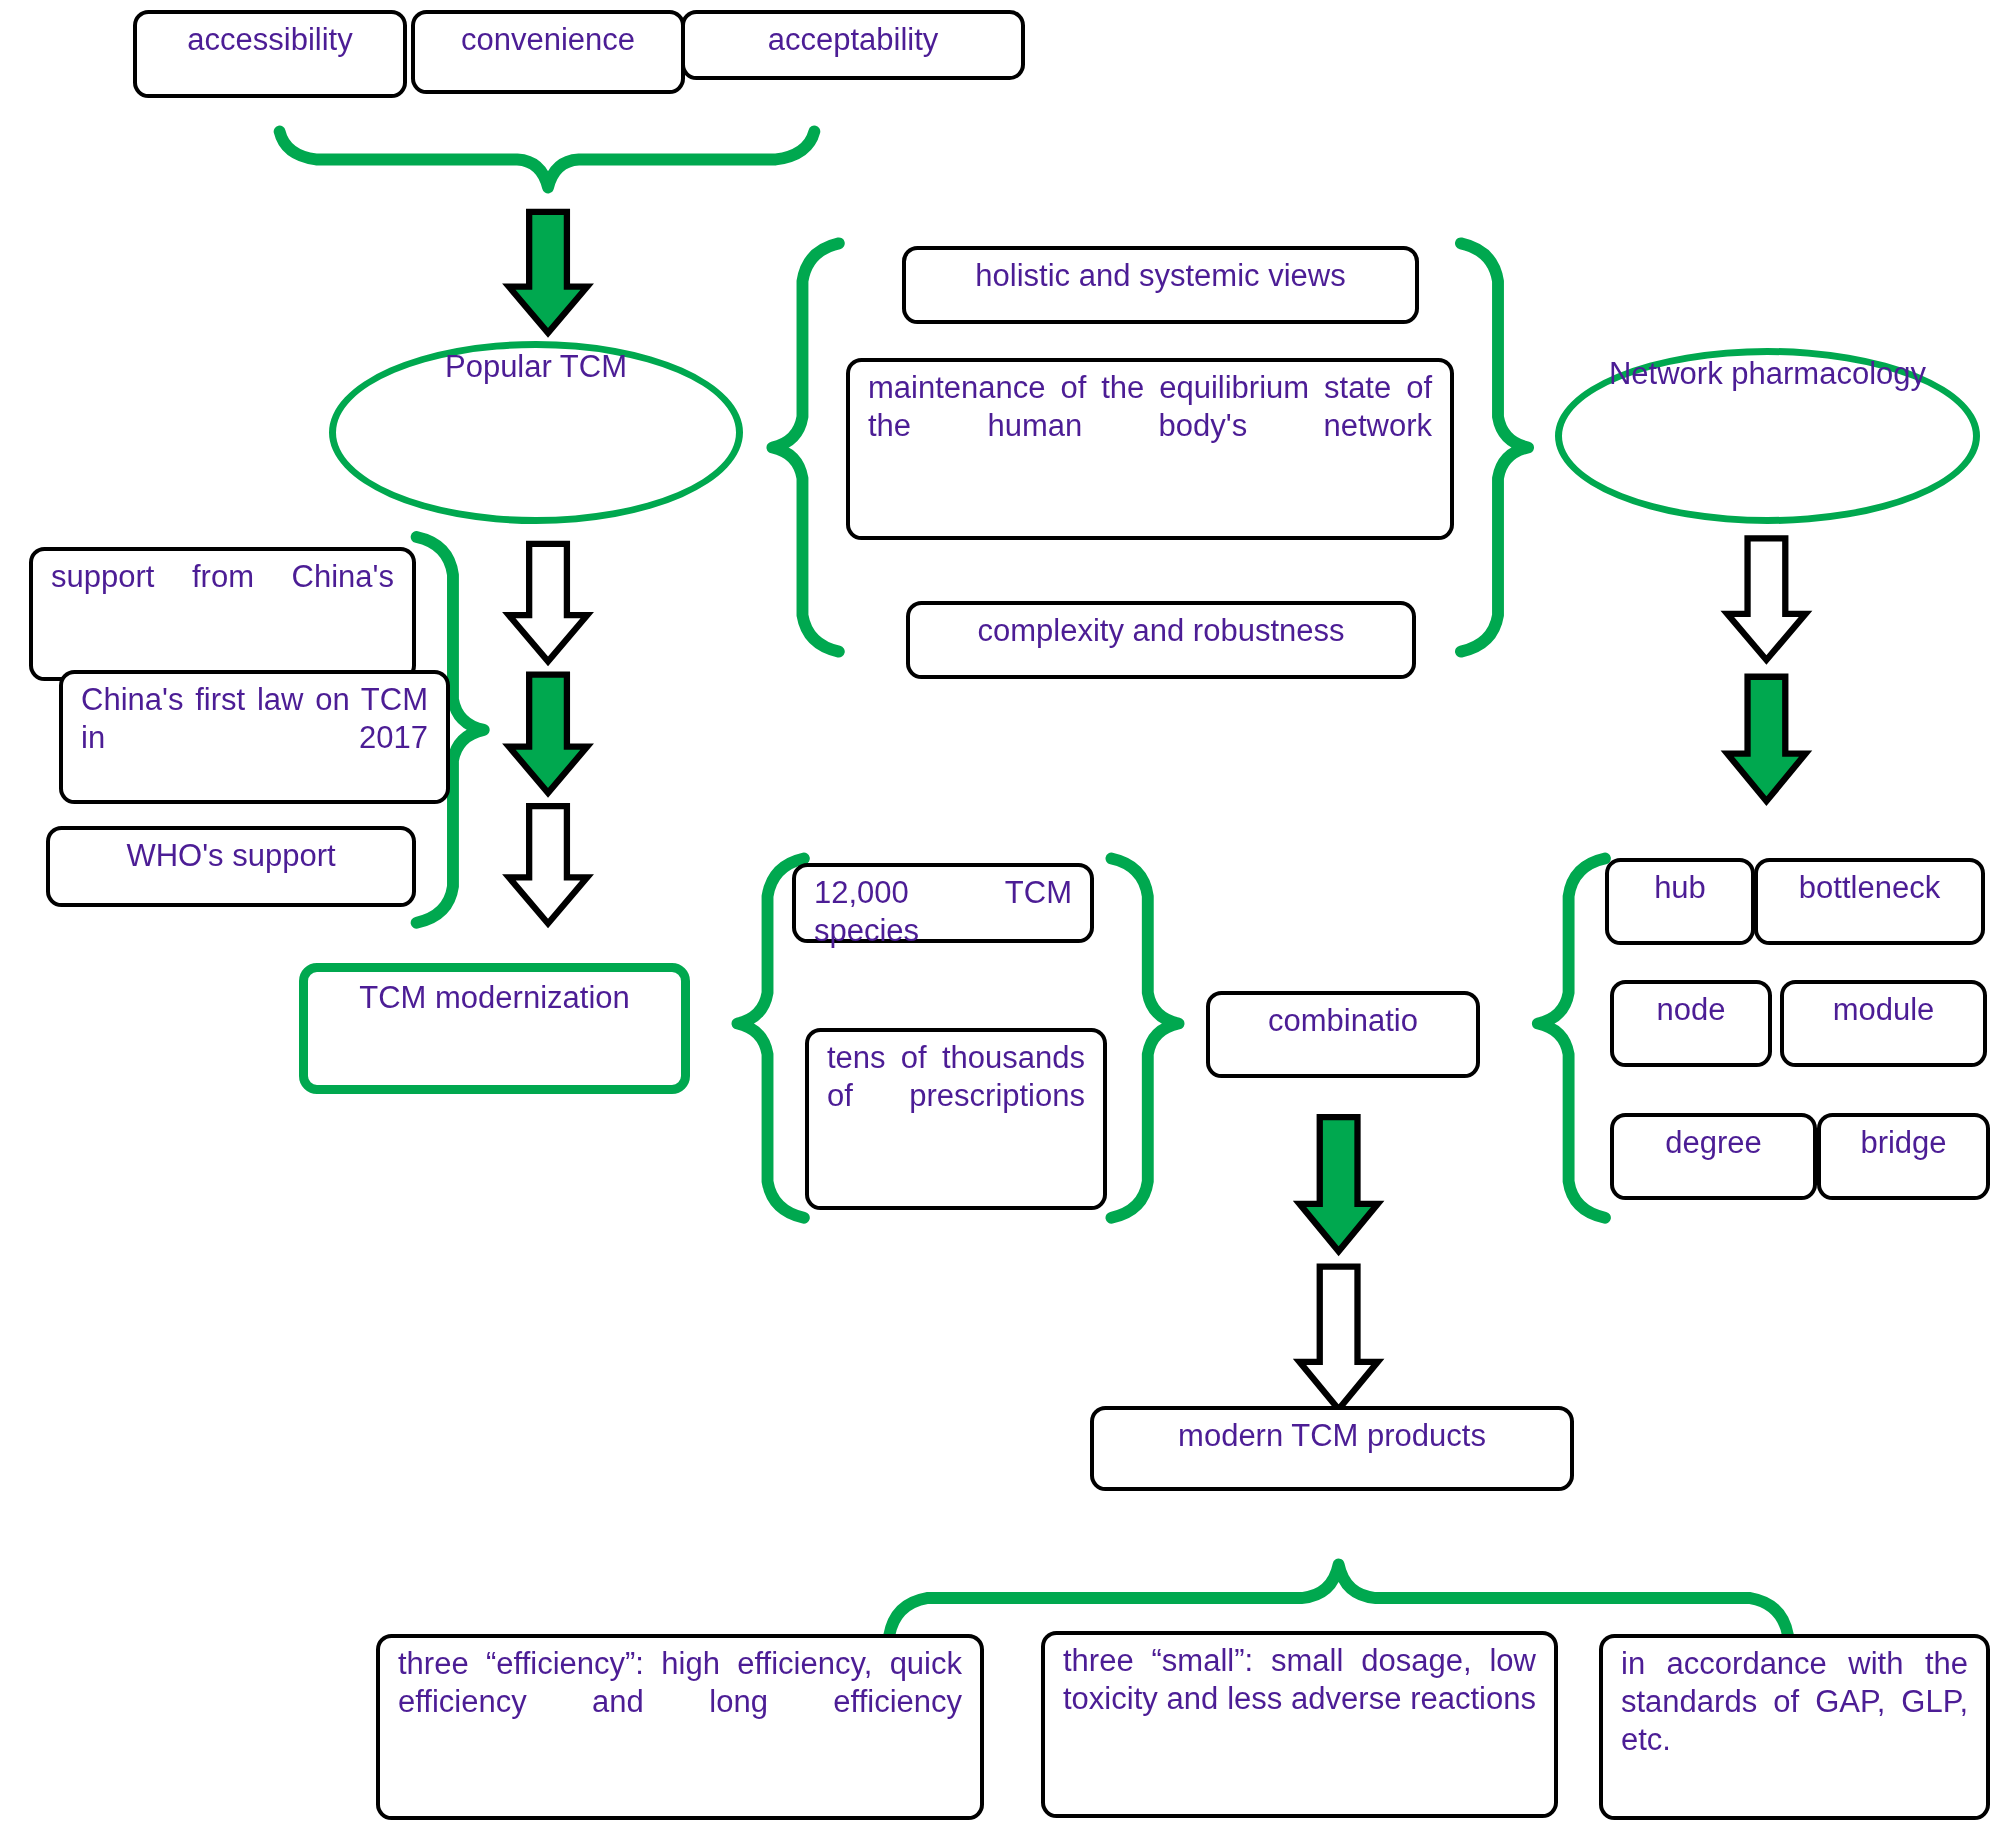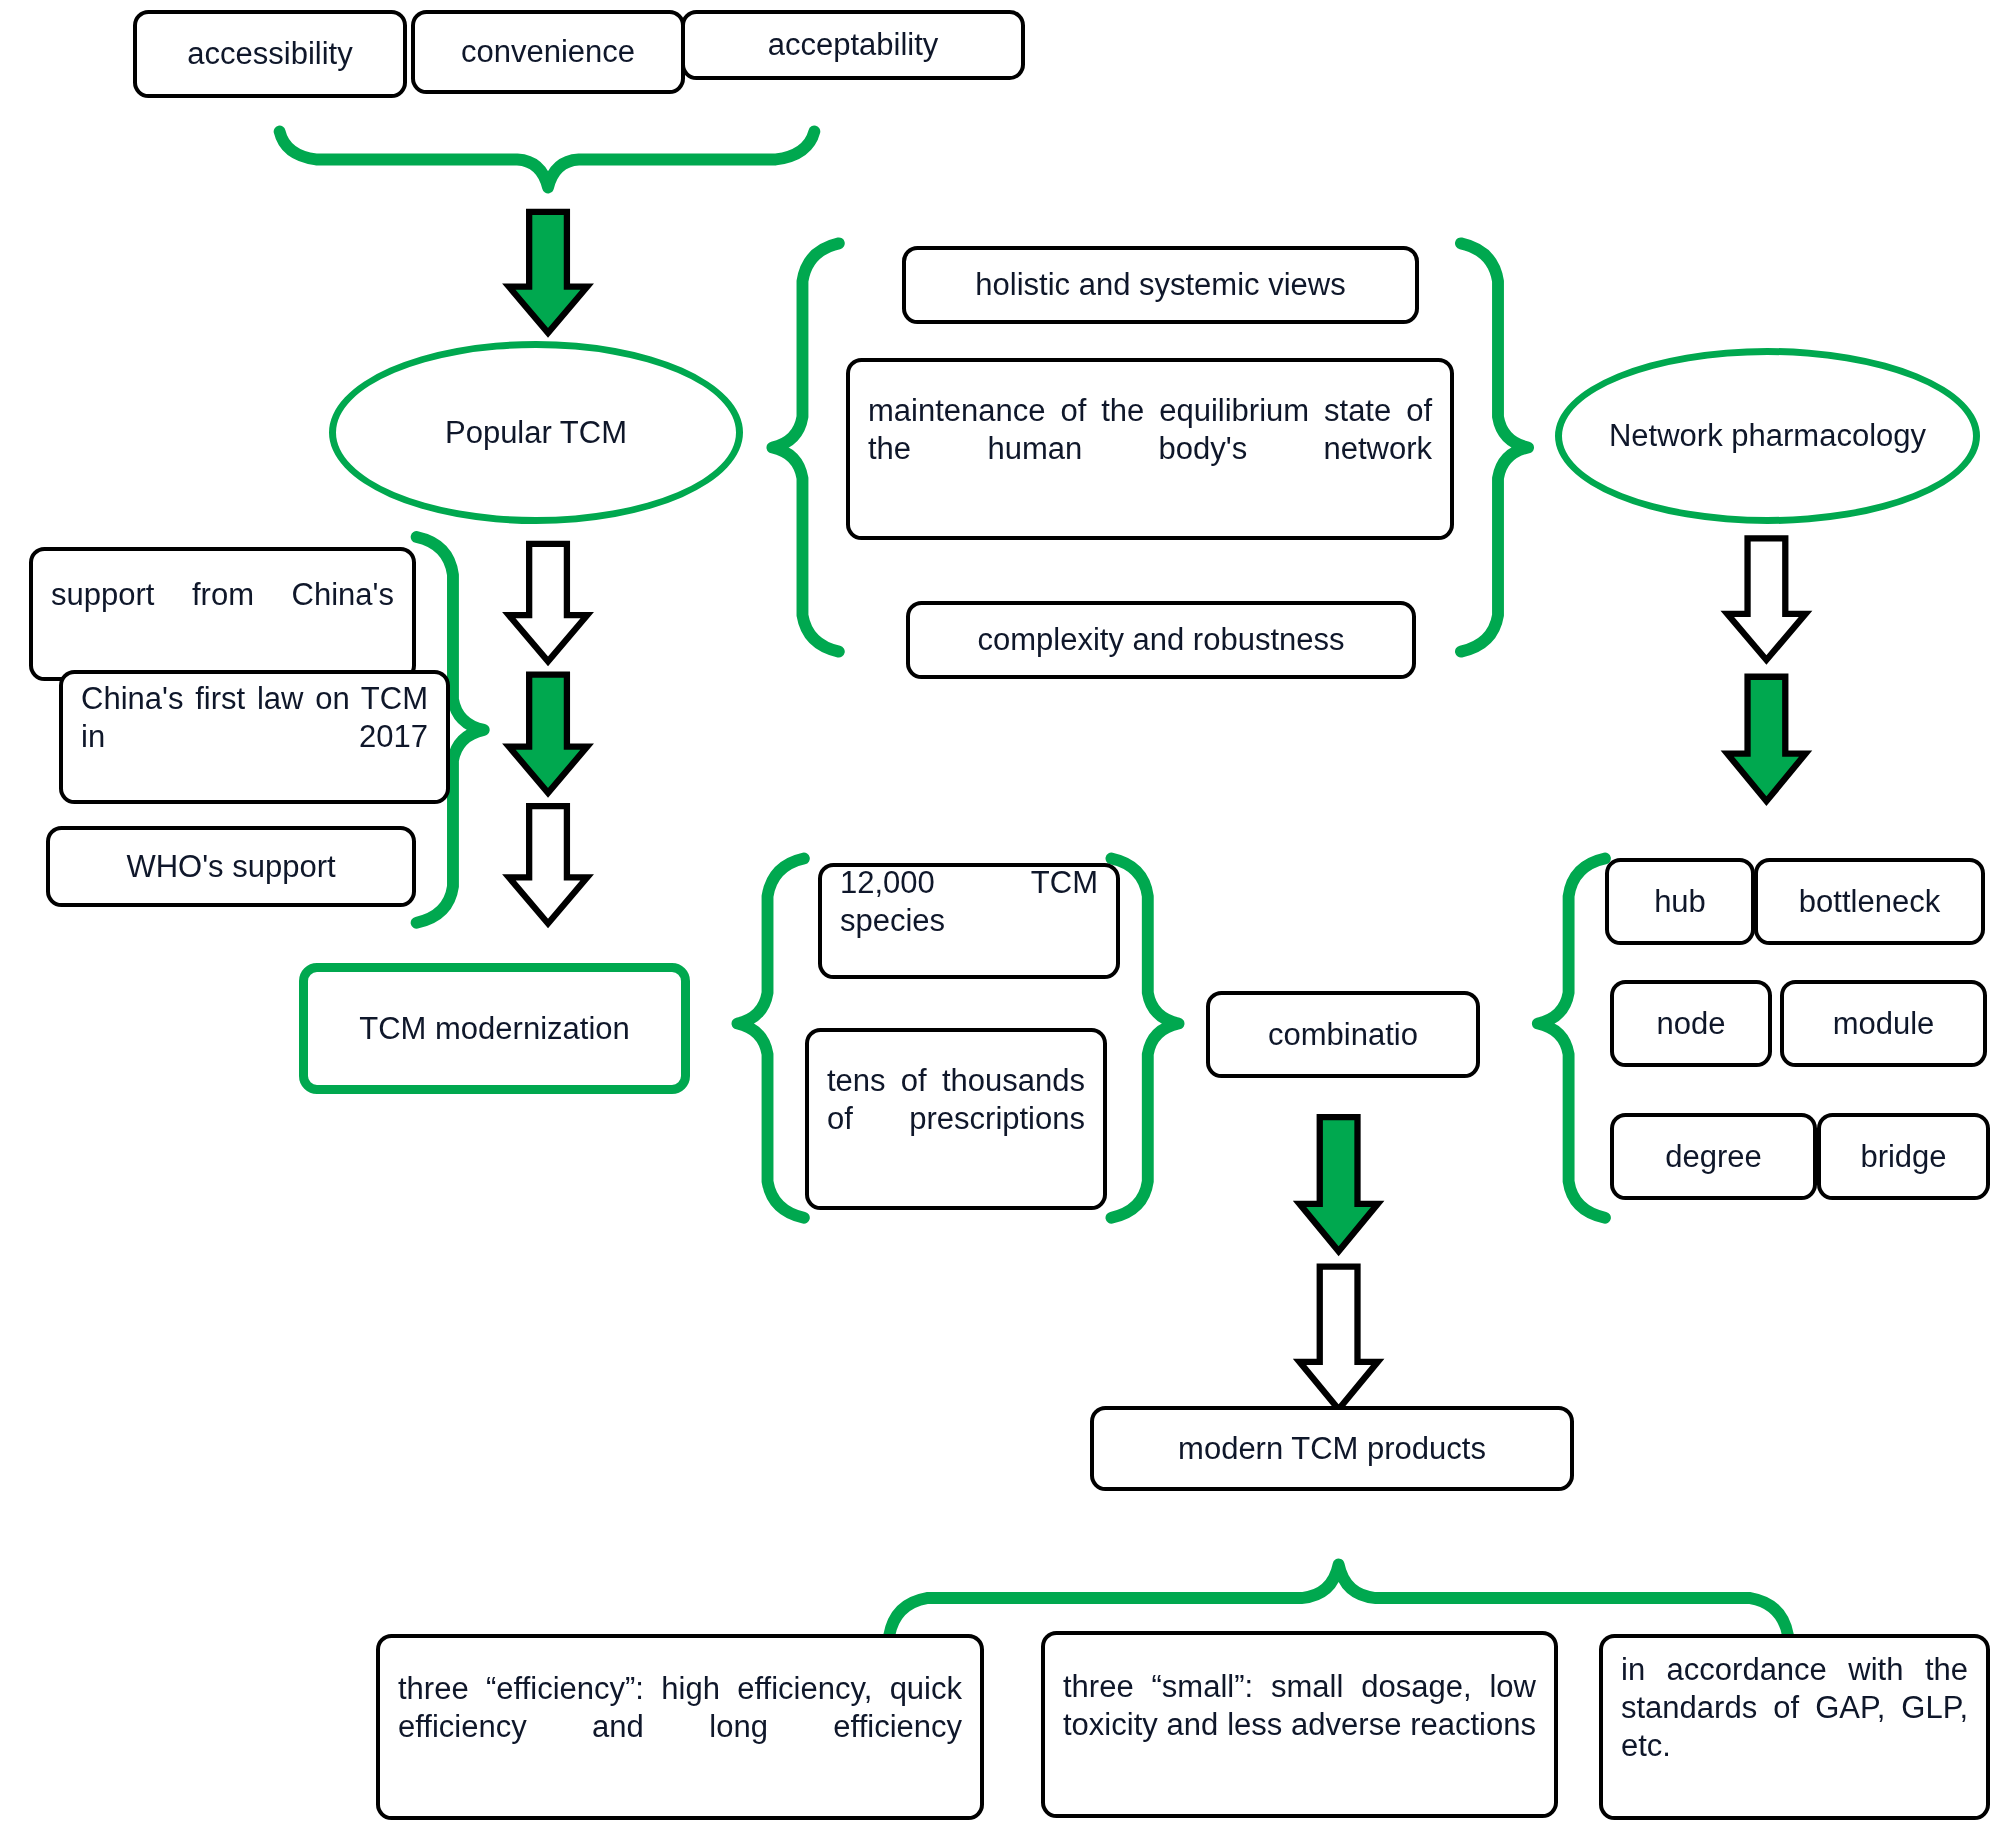--- a/index.html
+++ b/index.html
@@ -13,22 +13,21 @@
     height: 1840px;
     background: #ffffff;
     font-family: "Liberation Sans", sans-serif;
     overflow: hidden;
   }
   .node {
     position: absolute;
     box-sizing: border-box;
     background: #ffffff;
     display: flex;
-    align-items: center;
-    color: #0f172a;
+    color: #4c1d95;
     font-size: 31px;
     line-height: 1.22;
   }
   .box {
     border: 4.9px solid #000000;
     border-radius: 15.4px;
     padding: 7px 18px;
   }
   .box.greenbox {
     border: 9px solid #00A84F;
@@ -138,21 +137,21 @@
     <span class="txt">WHO's support</span>
   </div>
 
   <div class="node box greenbox center" style="left:299px; top:963px; width:391px; height:131px;">
     <span class="txt center">
       <span>TCM</span>
       <span>modernization</span>
     </span>
   </div>
 
-  <div class="node box" style="left:818px; top:863px; width:302px; height:116px;">
+  <div class="node box" style="left:792px; top:863px; width:302px; height:80px;">
     <span class="txt j">12,000 TCM species</span>
   </div>
 
   <div class="node box" style="left:805px; top:1028px; width:302px; height:182px;">
     <span class="txt j">tens of thousands of prescriptions</span>
   </div>
 
   <div class="node box center" style="left:1206px; top:991px; width:274px; height:87px;">
     <span class="txt">combinatio</span>
   </div>

